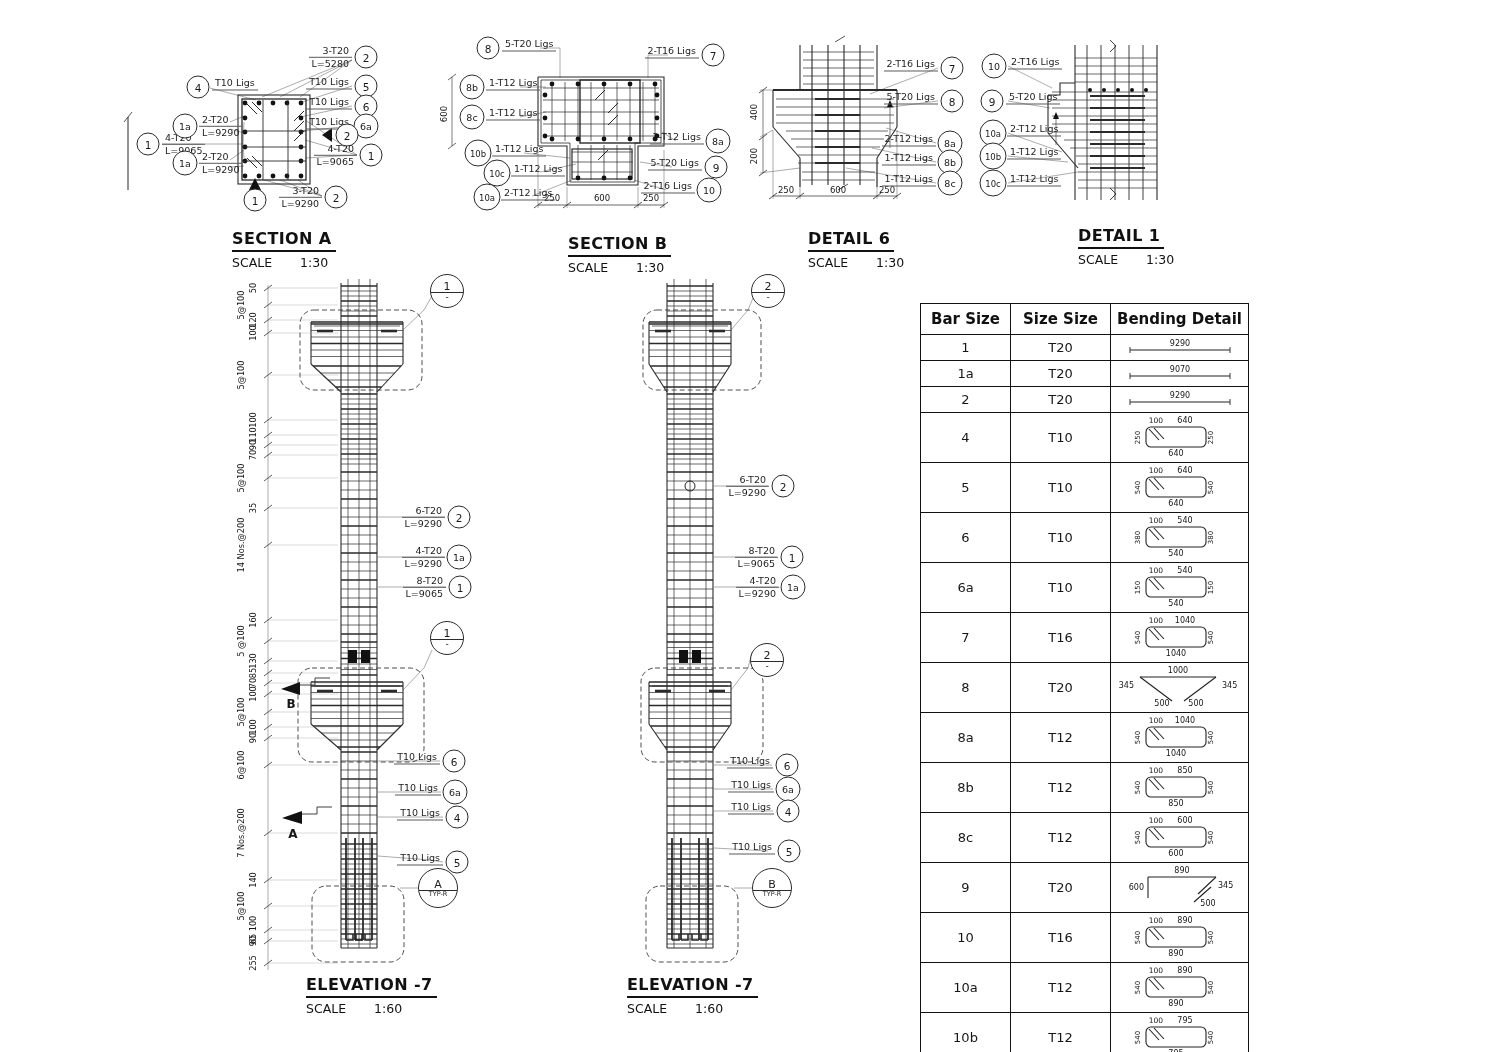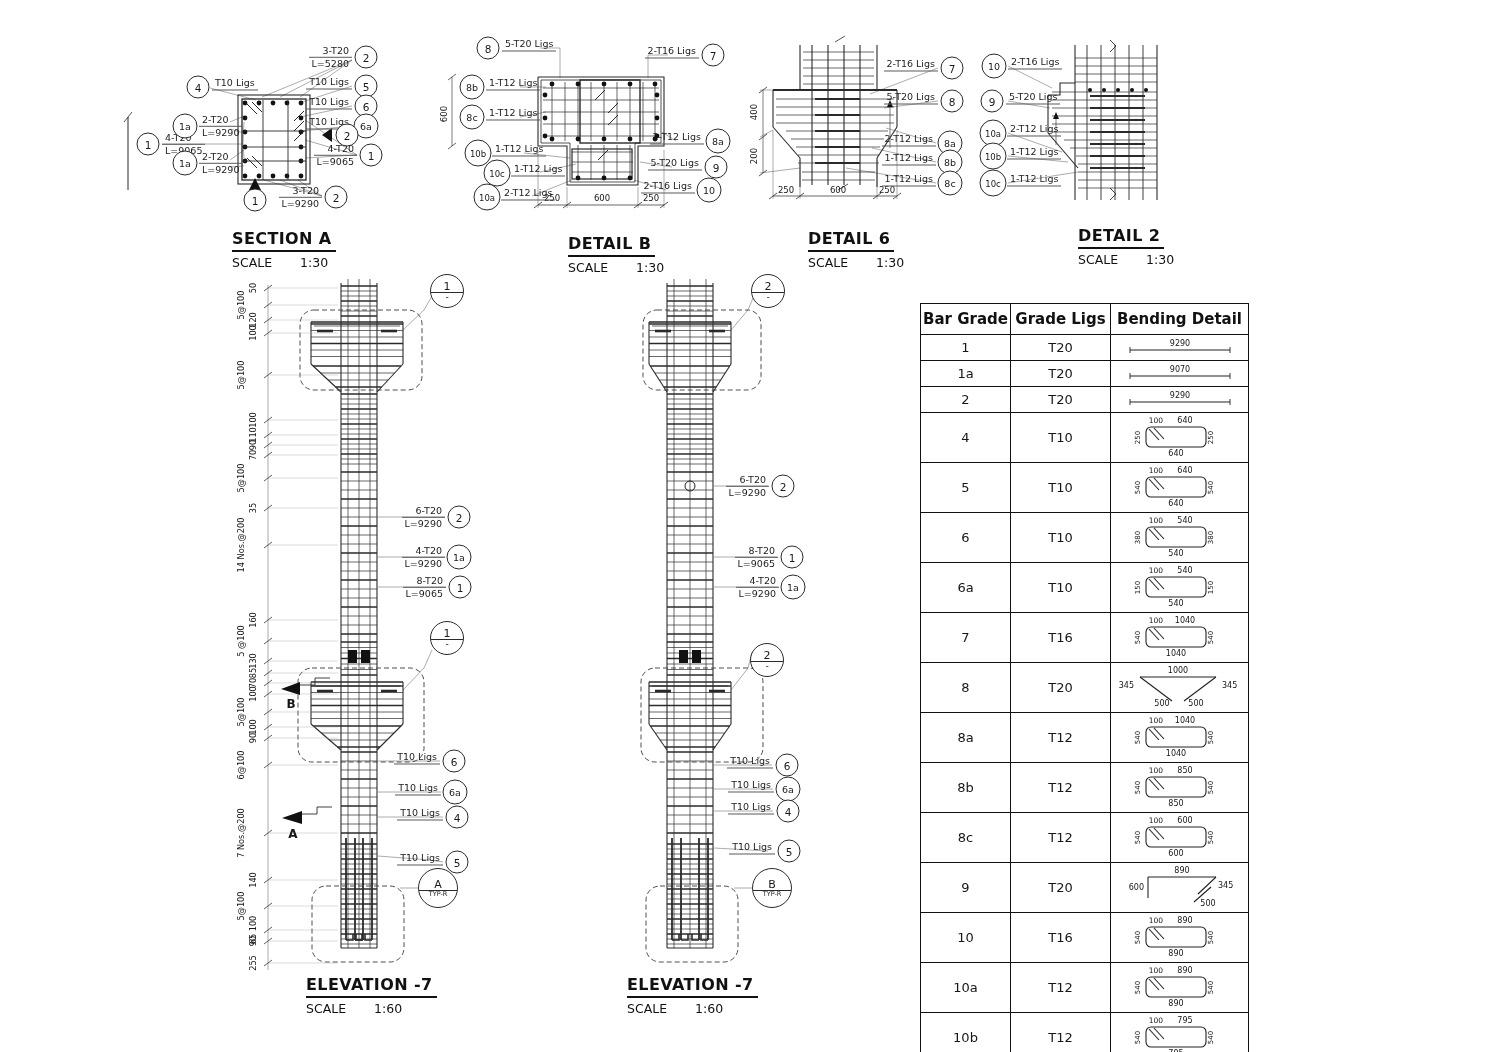--- a/index.html
+++ b/index.html
@@ -667,35 +667,35 @@
     </svg>
 
   <div class="title-block" style="left:232px;top:229px">
     <div class="tb-name">SECTION A</div>
     <div class="tb-scale">
         <span>SCALE</span>
         <span>1:30</span>
       </div>
   </div>
   <div class="title-block" style="left:568px;top:234px">
-    <div class="tb-name">DETAIL B</div>
+    <div class="tb-name">SECTION B</div>
     <div class="tb-scale">
         <span>SCALE</span>
         <span>1:30</span>
       </div>
   </div>
   <div class="title-block" style="left:808px;top:229px">
     <div class="tb-name">DETAIL  6</div>
     <div class="tb-scale">
         <span>SCALE</span>
         <span>1:30</span>
       </div>
   </div>
   <div class="title-block" style="left:1078px;top:226px">
-    <div class="tb-name">DETAIL  2</div>
+    <div class="tb-name">DETAIL  1</div>
     <div class="tb-scale">
         <span>SCALE</span>
         <span>1:30</span>
       </div>
   </div>
   <div class="title-block" style="left:306px;top:975px">
     <div class="tb-name">ELEVATION -7</div>
     <div class="tb-scale">
         <span>SCALE</span>
         <span>1:60</span>
@@ -710,22 +710,22 @@
   </div>
 
   <table id="schedule">
     <colgroup>
         <col class="col-mark">
         <col class="col-grade">
         <col class="col-bend">
       </colgroup>
     <thead>
       <tr>
-        <th>Bar Grade</th>
-        <th>Grade Ligs</th>
+        <th>Bar Size</th>
+        <th>Size Size</th>
         <th>Bending Detail</th>
       </tr>
     </thead>
     <tbody>
         <tr>
           <td style="height: 22px;">1</td>
           <td style="height: 22px;">T20</td>
           <td class="bendcell"><svg width="136" height="20">
               <line x1="18" y1="14" x2="118" y2="14" stroke="#222" stroke-width="1.2"></line>
               <line x1="18" y1="11" x2="18" y2="17" stroke="#222" stroke-width="0.9"></line>

